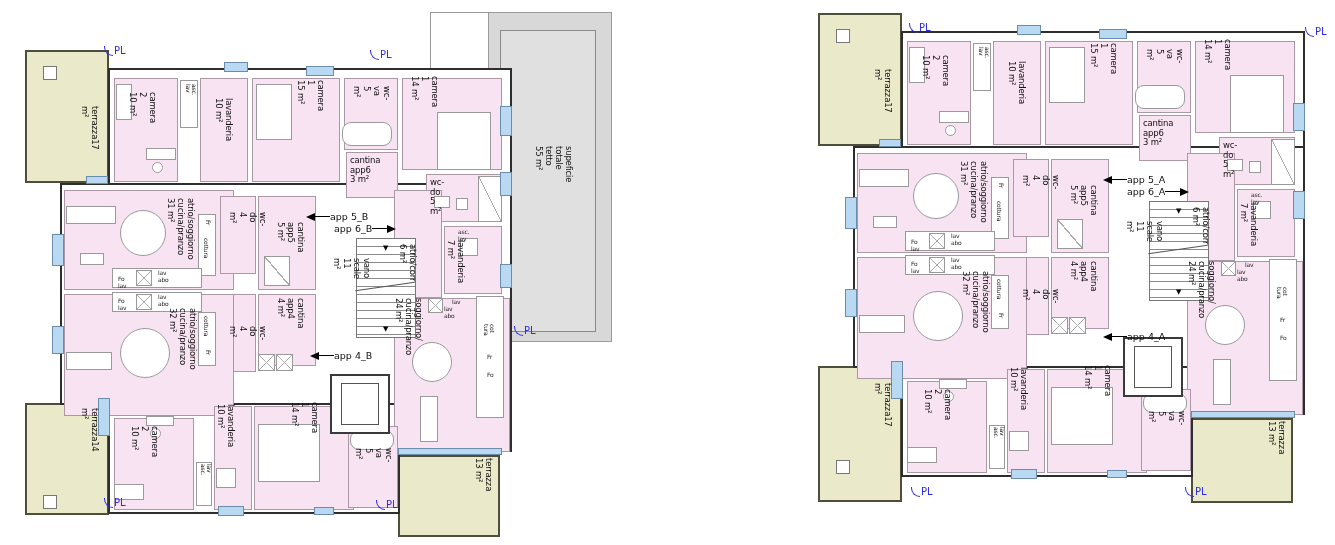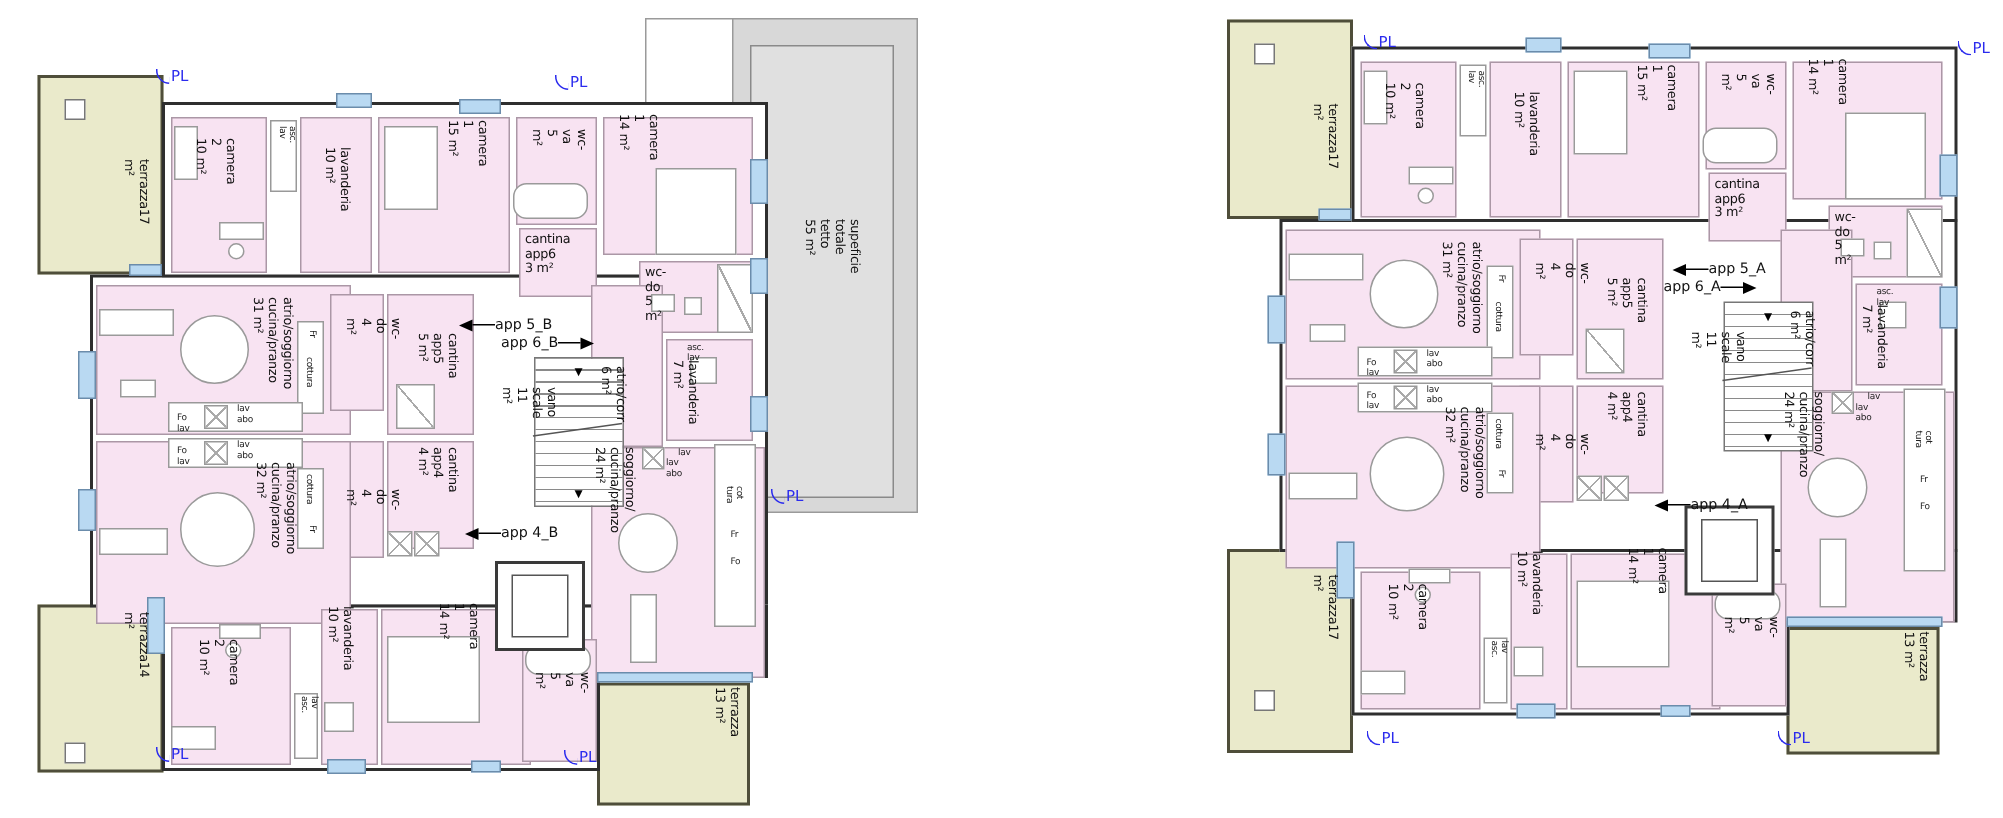--- a/index.html
+++ b/index.html
@@ -361,26 +361,26 @@
     <div class="abs v" style="left:446px;top:240px">lavanderia
 7 m²</div>
     <div class="abs v" style="left:166px;top:198px">atrio/soggiorno
 cucina/pranzo
 31 m²</div>
     <div class="abs v" style="left:228px;top:212px">wc-do
 4 m²</div>
     <div class="abs v" style="left:276px;top:222px">cantina
 app5
 5 m²</div>
-    <div class="abs lead" style="left:322px;top:211px">
+    <div class="abs lead" style="left:310px;top:211px">
         <span class="tri-l"></span>
         <span class="lline"></span>
         <span>app 5_A</span>
       </div>
-    <div class="abs lead" style="left:316px;top:223px">
+    <div class="abs lead" style="left:334px;top:223px">
         <span>app 6_A</span>
         <span class="lline"></span>
         <span class="tri-r"></span>
       </div>
     <div class="abs v" style="left:332px;top:258px">vano scale
 11 m²</div>
     <div class="abs v" style="left:398px;top:244px">atrio/corr
 6 m²</div>
     <div class="abs v" style="left:394px;top:298px">soggiorno/
 cucina/pranzo 24 m²</div>

